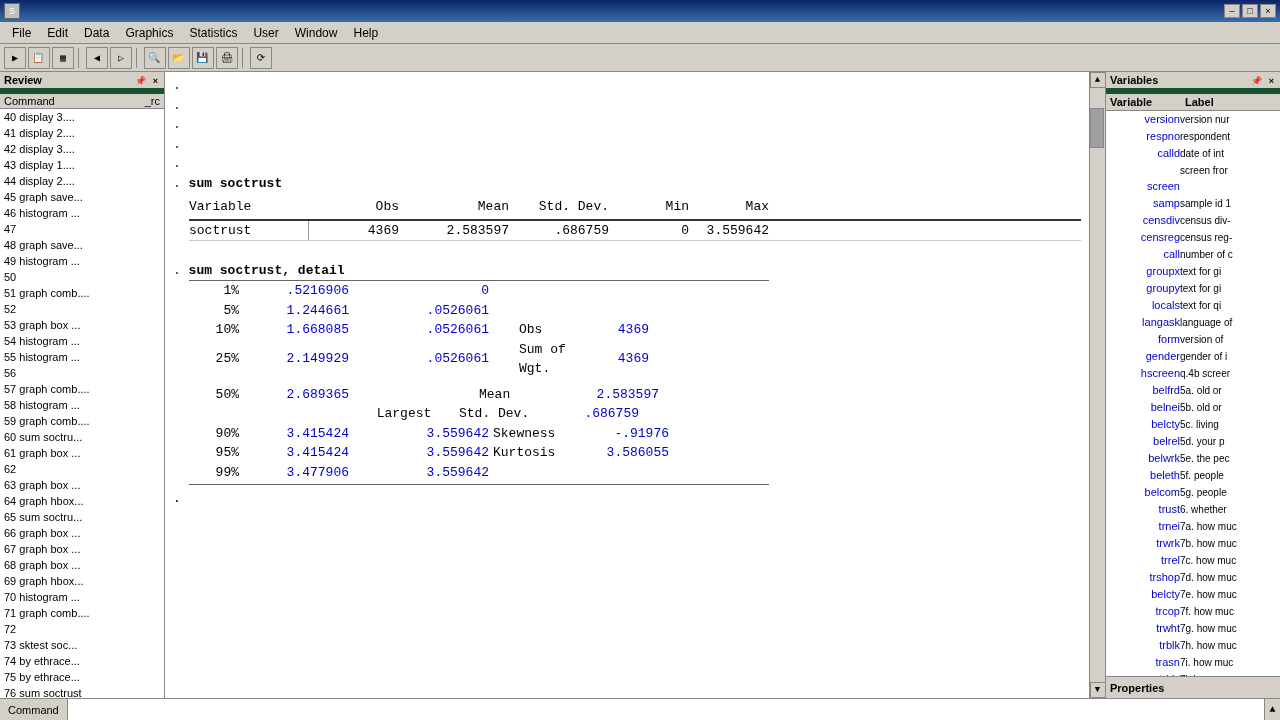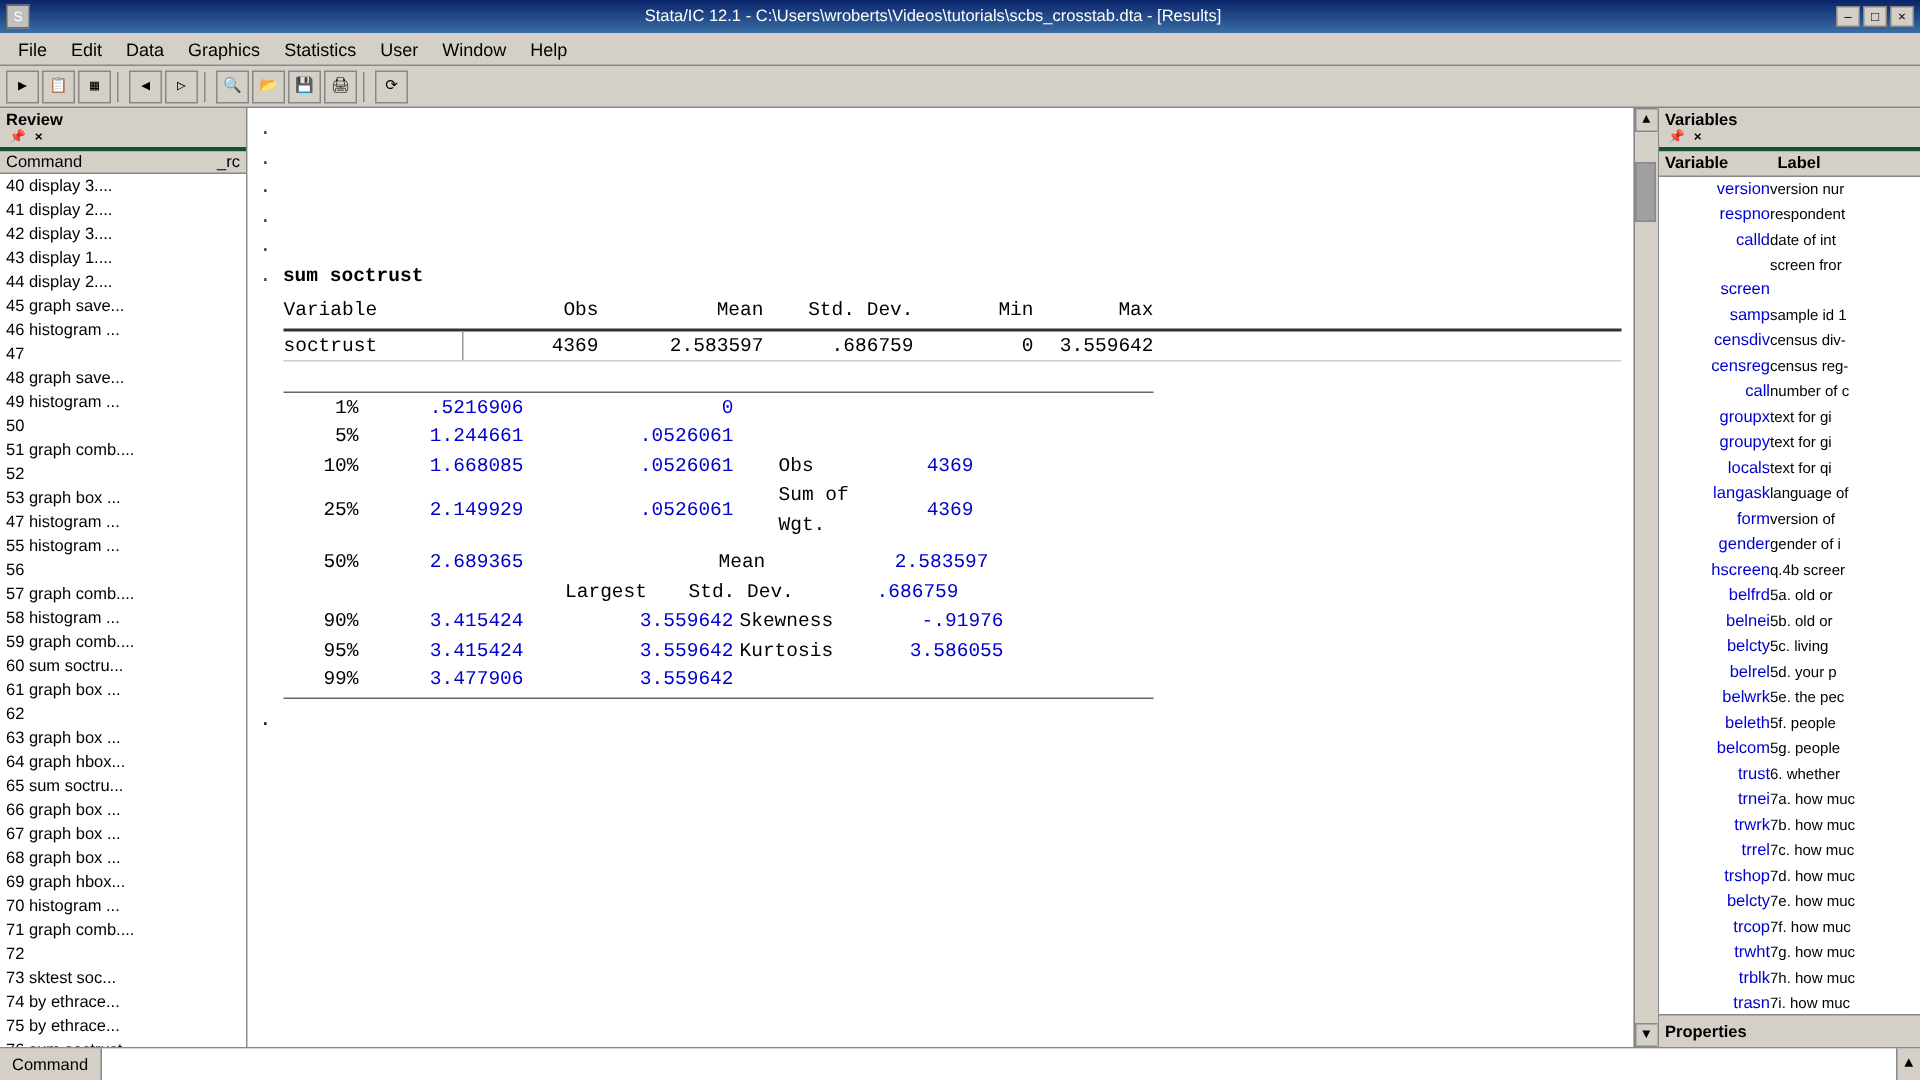--- a/index.html
+++ b/index.html
@@ -72,29 +72,28 @@
     
     .review-panel {
       width: 165px;
       background: white;
       border-right: 1px solid #888;
       display: flex;
       flex-direction: column;
     }
     .panel-header {
       background: #d4d0c8;
-      border-bottom: 3px solid #14532d;
+      border-bottom: 6px solid #14532d;
       padding: 2px 4px;
       display: flex;
-      align-items: flex-start;
+      align-items: flex-end;
       justify-content: space-between;
       font-family: 'Tahoma', sans-serif;
       font-size: 11px;
       font-weight: bold;
-      flex-direction: column;
     }
     .panel-header-btns { display: flex; gap: 2px; }
     .panel-header-btn { font-size: 9px; cursor: pointer; padding: 0 2px; }
 
     .review-table-header {
       display: flex;
       background: #d4d0c8;
       border-bottom: 1px solid #888;
       font-family: 'Tahoma', sans-serif;
       font-size: 11px;
@@ -240,21 +239,20 @@
       height: 22px;
       display: flex;
       align-items: center;
     }
   </style>
 </head>
 <body>
 
 <div class="title-bar">
   <div style="width:16px;height:16px;background:#c0c0c0;border:1px solid #666;display:flex;align-items:center;justify-content:center;font-size:9px;">S</div>
-  <div class="title-bar-text">Stata/IC 12.1 - C:\Users\wroberts\Videos\tutorials\scbs_crosstab.dta - [Results]</div>
   <div class="title-bar-btns">
     <div class="title-bar-btn">–</div>
     <div class="title-bar-btn">□</div>
     <div class="title-bar-btn">×</div>
   </div>
 </div>
 
 <div class="menu-bar">
   <div class="menu-item">File</div>
   <div class="menu-item">Edit</div>
@@ -304,21 +302,21 @@
         <div class="review-item">44 display 2....</div>
         <div class="review-item">45 graph save...</div>
         <div class="review-item">46 histogram ...</div>
         <div class="review-item">47 </div>
         <div class="review-item">48 graph save...</div>
         <div class="review-item">49 histogram ...</div>
         <div class="review-item">50 </div>
         <div class="review-item">51 graph comb....</div>
         <div class="review-item">52 </div>
         <div class="review-item">53 graph box ...</div>
-        <div class="review-item">47 histogram ...</div>
+        <div class="review-item">54 histogram ...</div>
         <div class="review-item">55 histogram ...</div>
         <div class="review-item">56 </div>
         <div class="review-item">57 graph comb....</div>
         <div class="review-item">58 histogram ...</div>
         <div class="review-item">59 graph comb....</div>
         <div class="review-item">60 sum soctru...</div>
         <div class="review-item">61 graph box ...</div>
         <div class="review-item">62 </div>
         <div class="review-item">63 graph box ...</div>
         <div class="review-item">64 graph hbox...</div>
@@ -350,21 +348,21 @@
           </div>
           <div style="border-top: 1px solid rgb(51, 51, 51);"></div>
           <div style="display: flex; border-bottom: 1px solid rgb(204, 204, 204);">
             <span style="width: 120px; display: inline-block; text-align: left; border-right: 1px solid rgb(153, 153, 153); padding-right: 4px;">soctrust</span>
             <span style="width: 90px; display: inline-block; text-align: right;">4369</span>
             <span style="width: 110px; display: inline-block; text-align: right;">2.583597</span>
             <span style="width: 100px; display: inline-block; text-align: right;">.686759</span>
             <span style="width: 80px; display: inline-block; text-align: right;">0</span>
             <span style="width: 80px; display: inline-block; text-align: right;">3.559642</span>
           </div>
-        </div><br><div style="border-top: 1px solid rgb(102, 102, 102); width: 580px; margin-left: 16px;"></div><div style="margin-left: 16px; font-family: &quot;Courier New&quot;, monospace;">
+        </div><br><div><span style="color:#333">. </span><span style="font-weight:bold">sum soctrust, detail</span></div><div style="border-top: 1px solid rgb(102, 102, 102); width: 580px; margin-left: 16px;"></div><div style="margin-left: 16px; font-family: &quot;Courier New&quot;, monospace;">
           <div style="display: flex; align-items: center;">
             <span style="width:50px;text-align:right;display:inline-block">1%</span>
             <span style="width:110px;text-align:right;display:inline-block;color:#0000cc">.5216906</span>
             <span style="width:30px;display:inline-block"></span>
             <span style="width:110px;text-align:right;display:inline-block;color:#0000cc">0</span>
           </div>
           <div style="display: flex; align-items: center;">
             <span style="width:50px;text-align:right;display:inline-block">5%</span>
             <span style="width:110px;text-align:right;display:inline-block;color:#0000cc">1.244661</span>
             <span style="width:30px;display:inline-block"></span>

